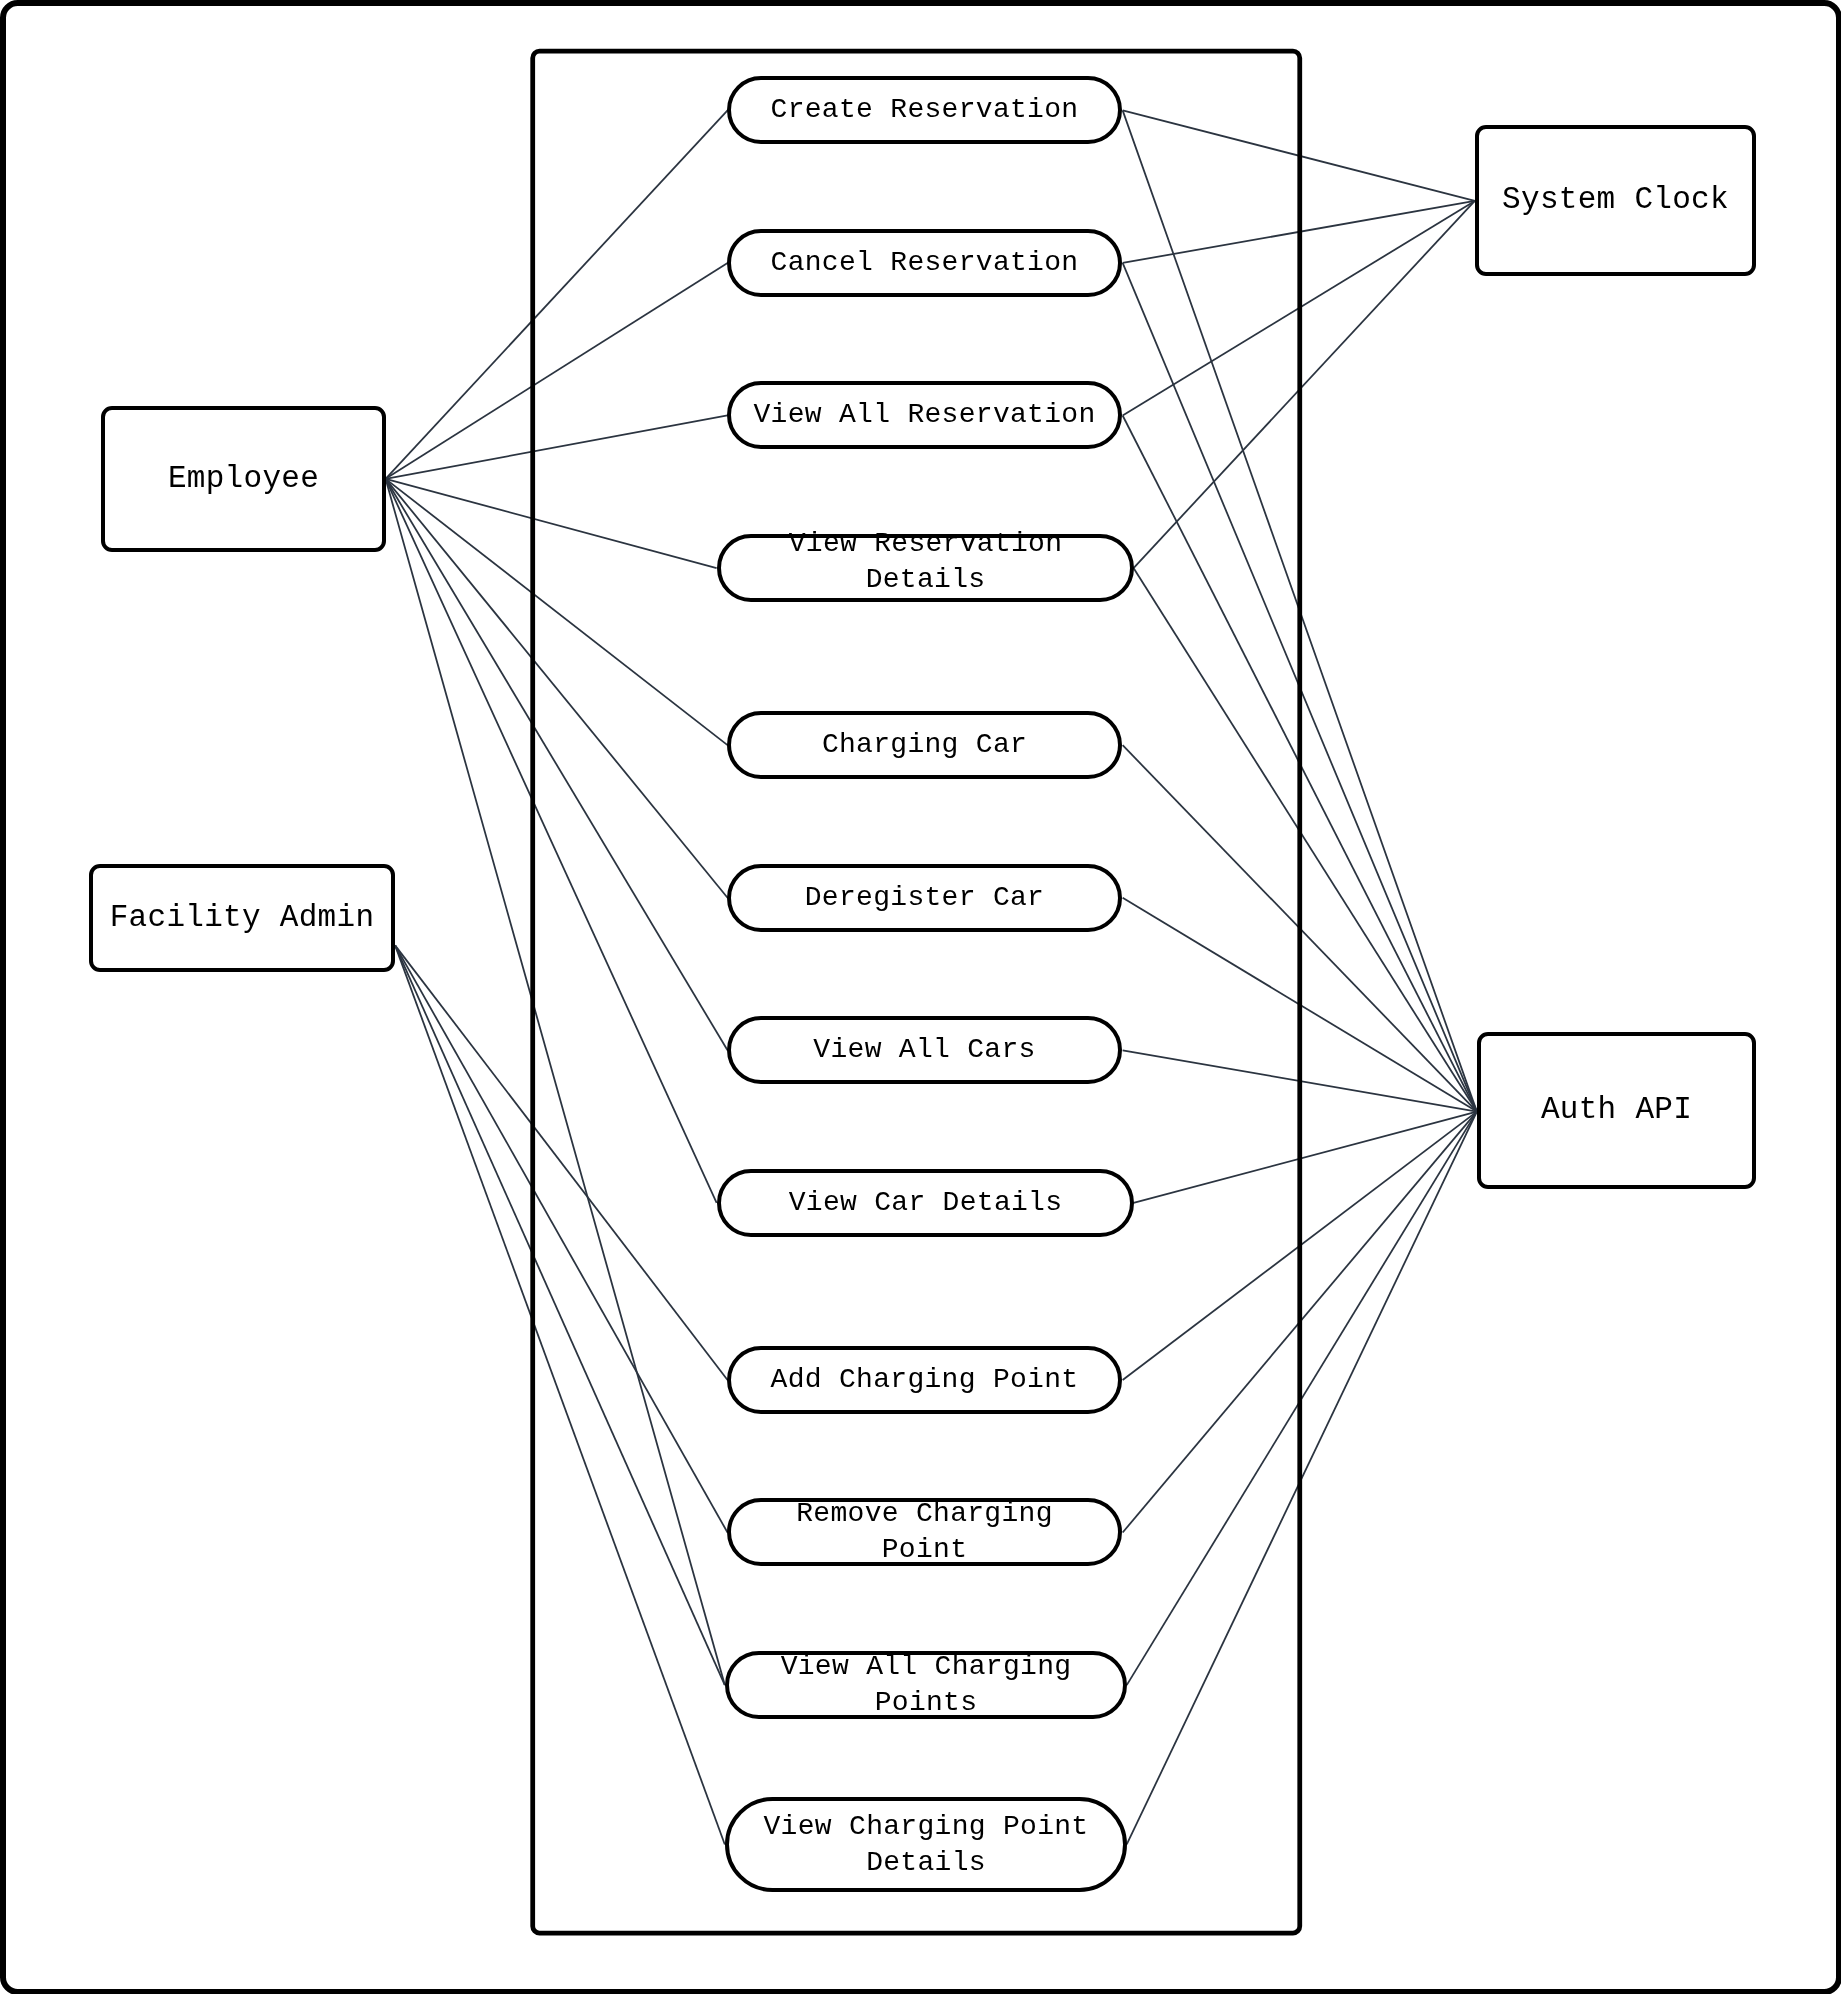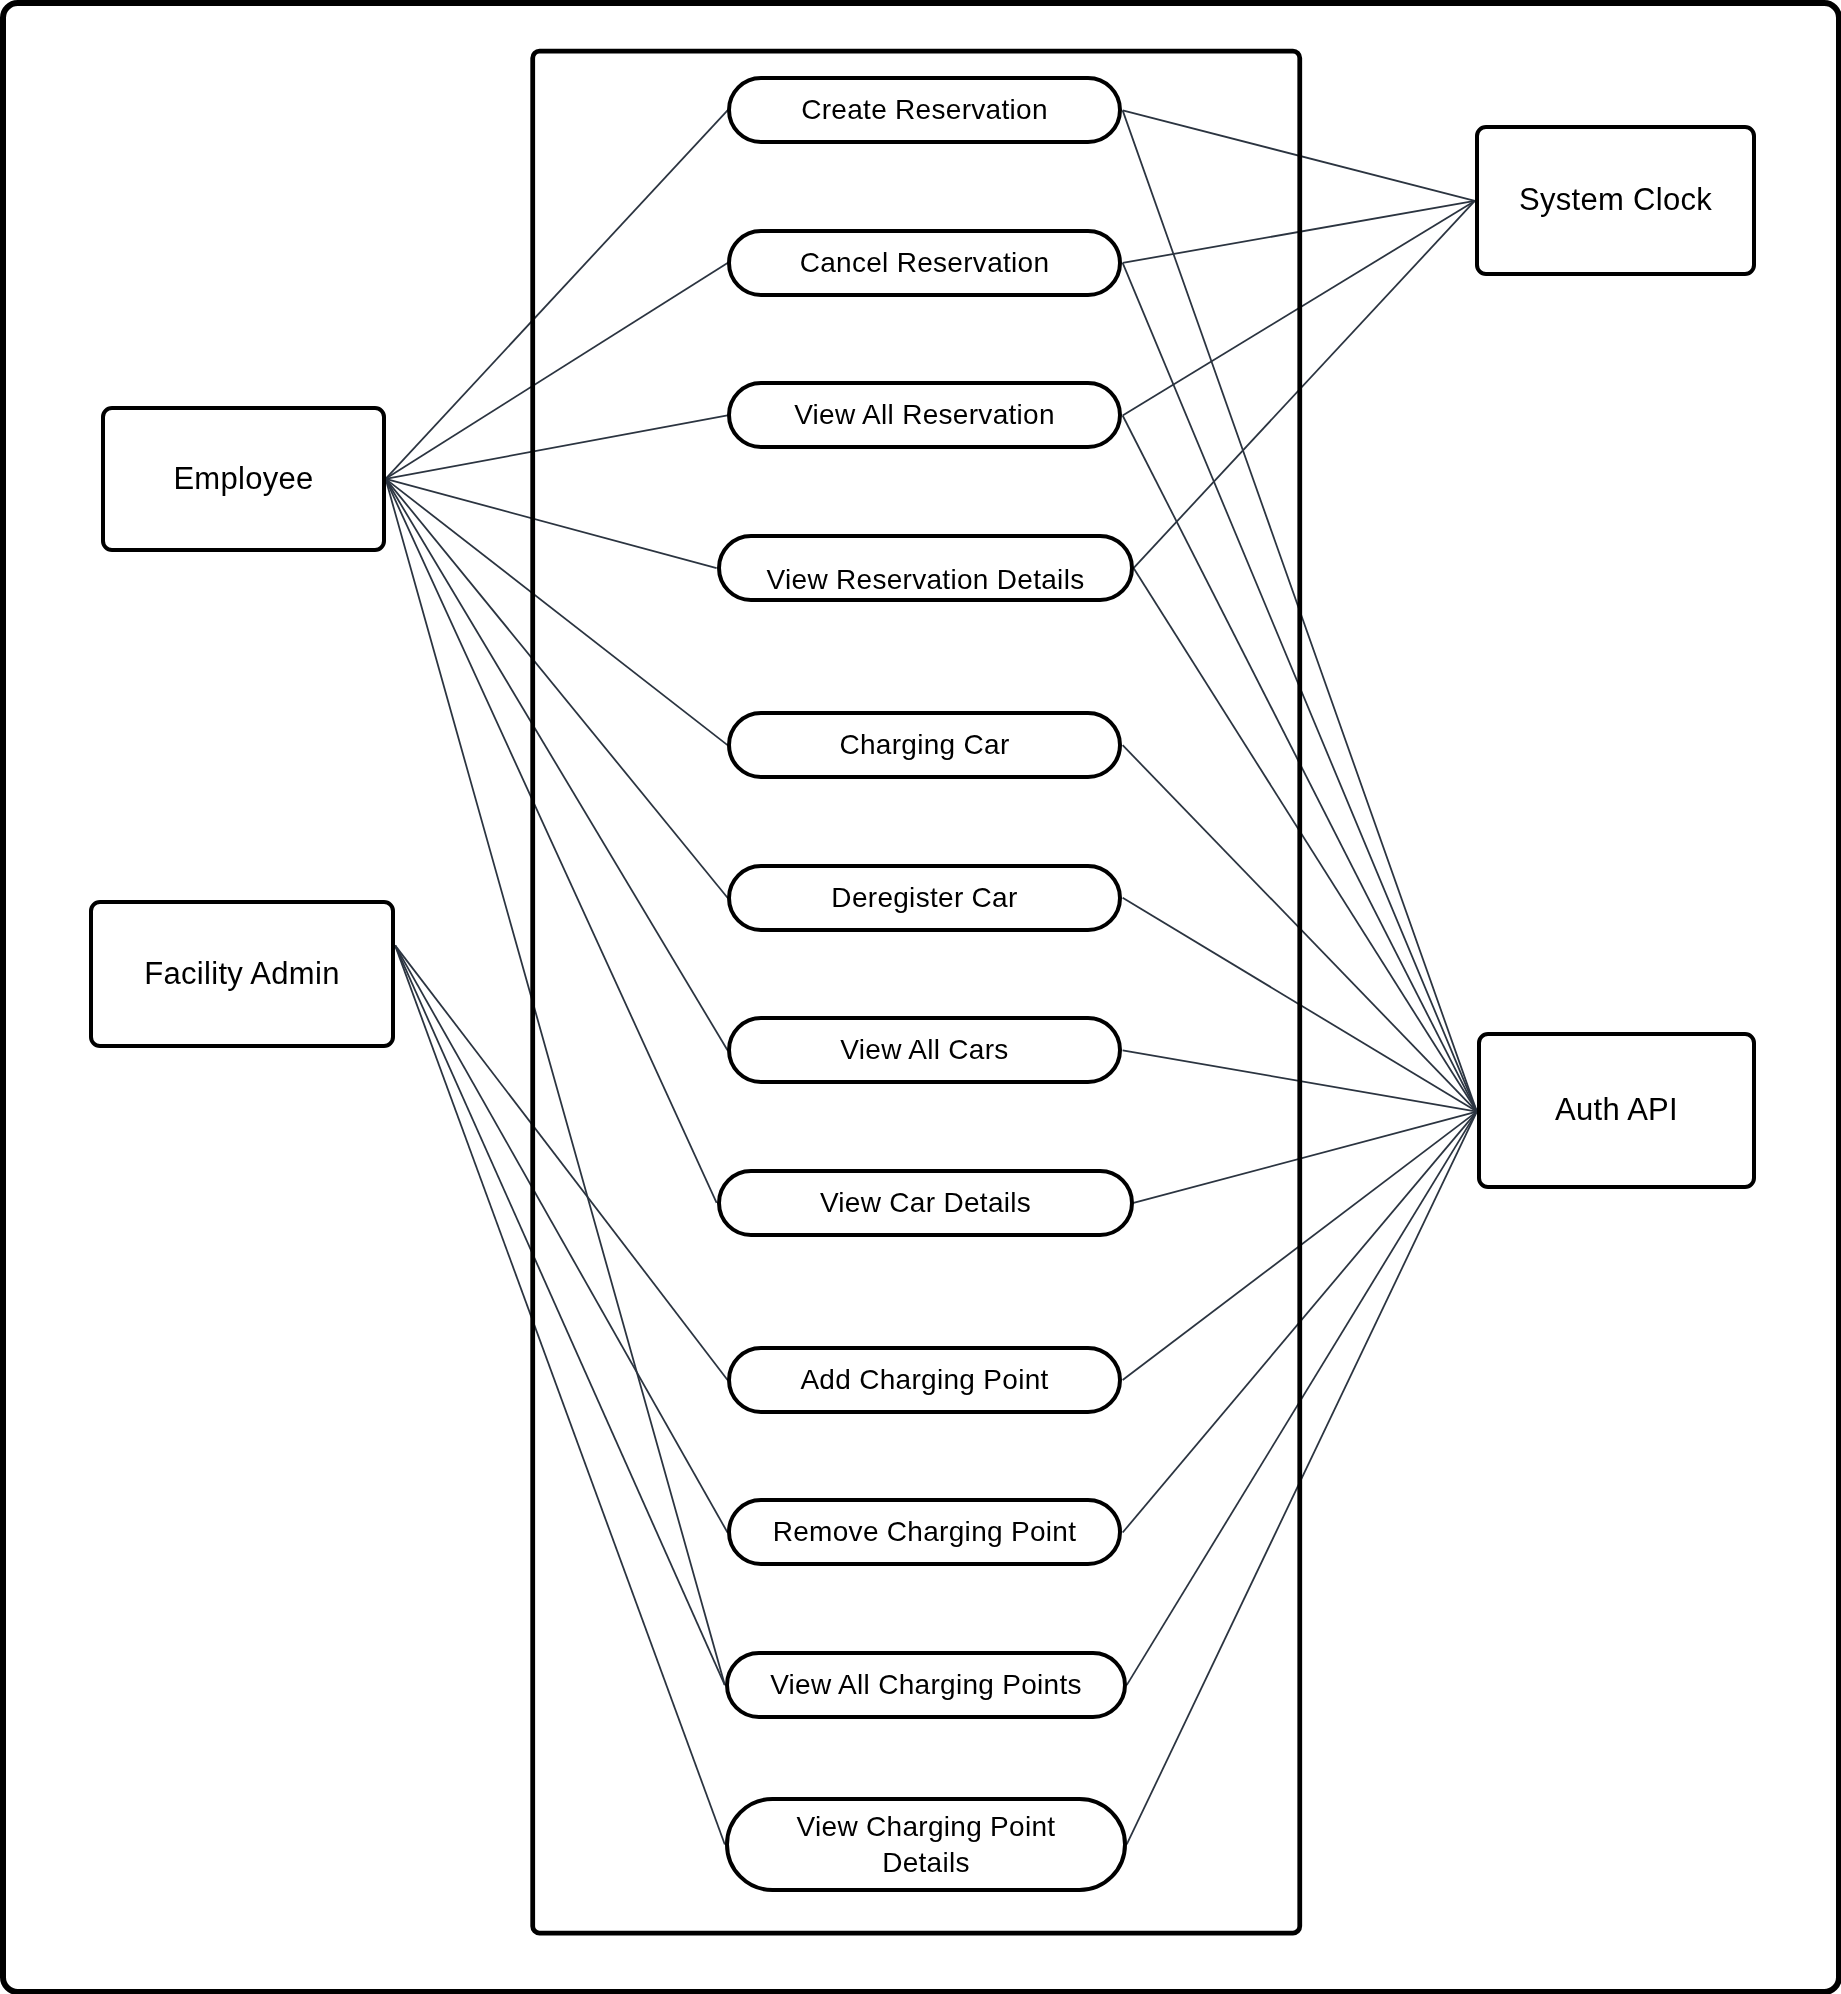--- a/index.html
+++ b/index.html
@@ -7,21 +7,21 @@
     margin: 0;
     padding: 0;
     background: #ffffff;
   }
   #canvas {
     position: relative;
     width: 1842px;
     height: 1995px;
     background: #ffffff;
     overflow: hidden;
-    font-family: Liberation Sans, sans-serif;
+    font-family: Liberation Mono, monospace;
   }
   
   #page-frame {
     position: absolute;
     left: 0; top: 0;
     width: 1842px; height: 1995px;
     box-sizing: border-box;
     border: 6.1px solid #000000;
     border-radius: 17.7px;
     pointer-events: none;
@@ -152,21 +152,21 @@
       <div class="node usecase-node" style="left: 725px; top: 1651px; width: 402px; height: 68px;">
         <span class="node-label">View All Charging Points</span>
       </div>
       <div class="node usecase-node" style="left: 725px; top: 1797px; width: 402px; height: 95px;">
         <span class="node-label">View Charging Point
 Details</span>
       </div>
       <div class="node actor-node" style="left: 101px; top: 406px; width: 285px; height: 146px;">
         <span class="node-label">Employee</span>
       </div>
-      <div class="node actor-node" style="left: 89px; top: 900px; width: 306px; height: 148px;">
+      <div class="node actor-node" style="left: 89px; top: 864px; width: 306px; height: 108px;">
         <span class="node-label">Facility Admin</span>
       </div>
       <div class="node actor-node" style="left: 1475px; top: 125px; width: 281px; height: 151px;">
         <span class="node-label">System Clock</span>
       </div>
       <div class="node actor-node" style="left: 1477px; top: 1032px; width: 279px; height: 157px;">
         <span class="node-label">Auth API</span>
       </div>
     </div>
 

